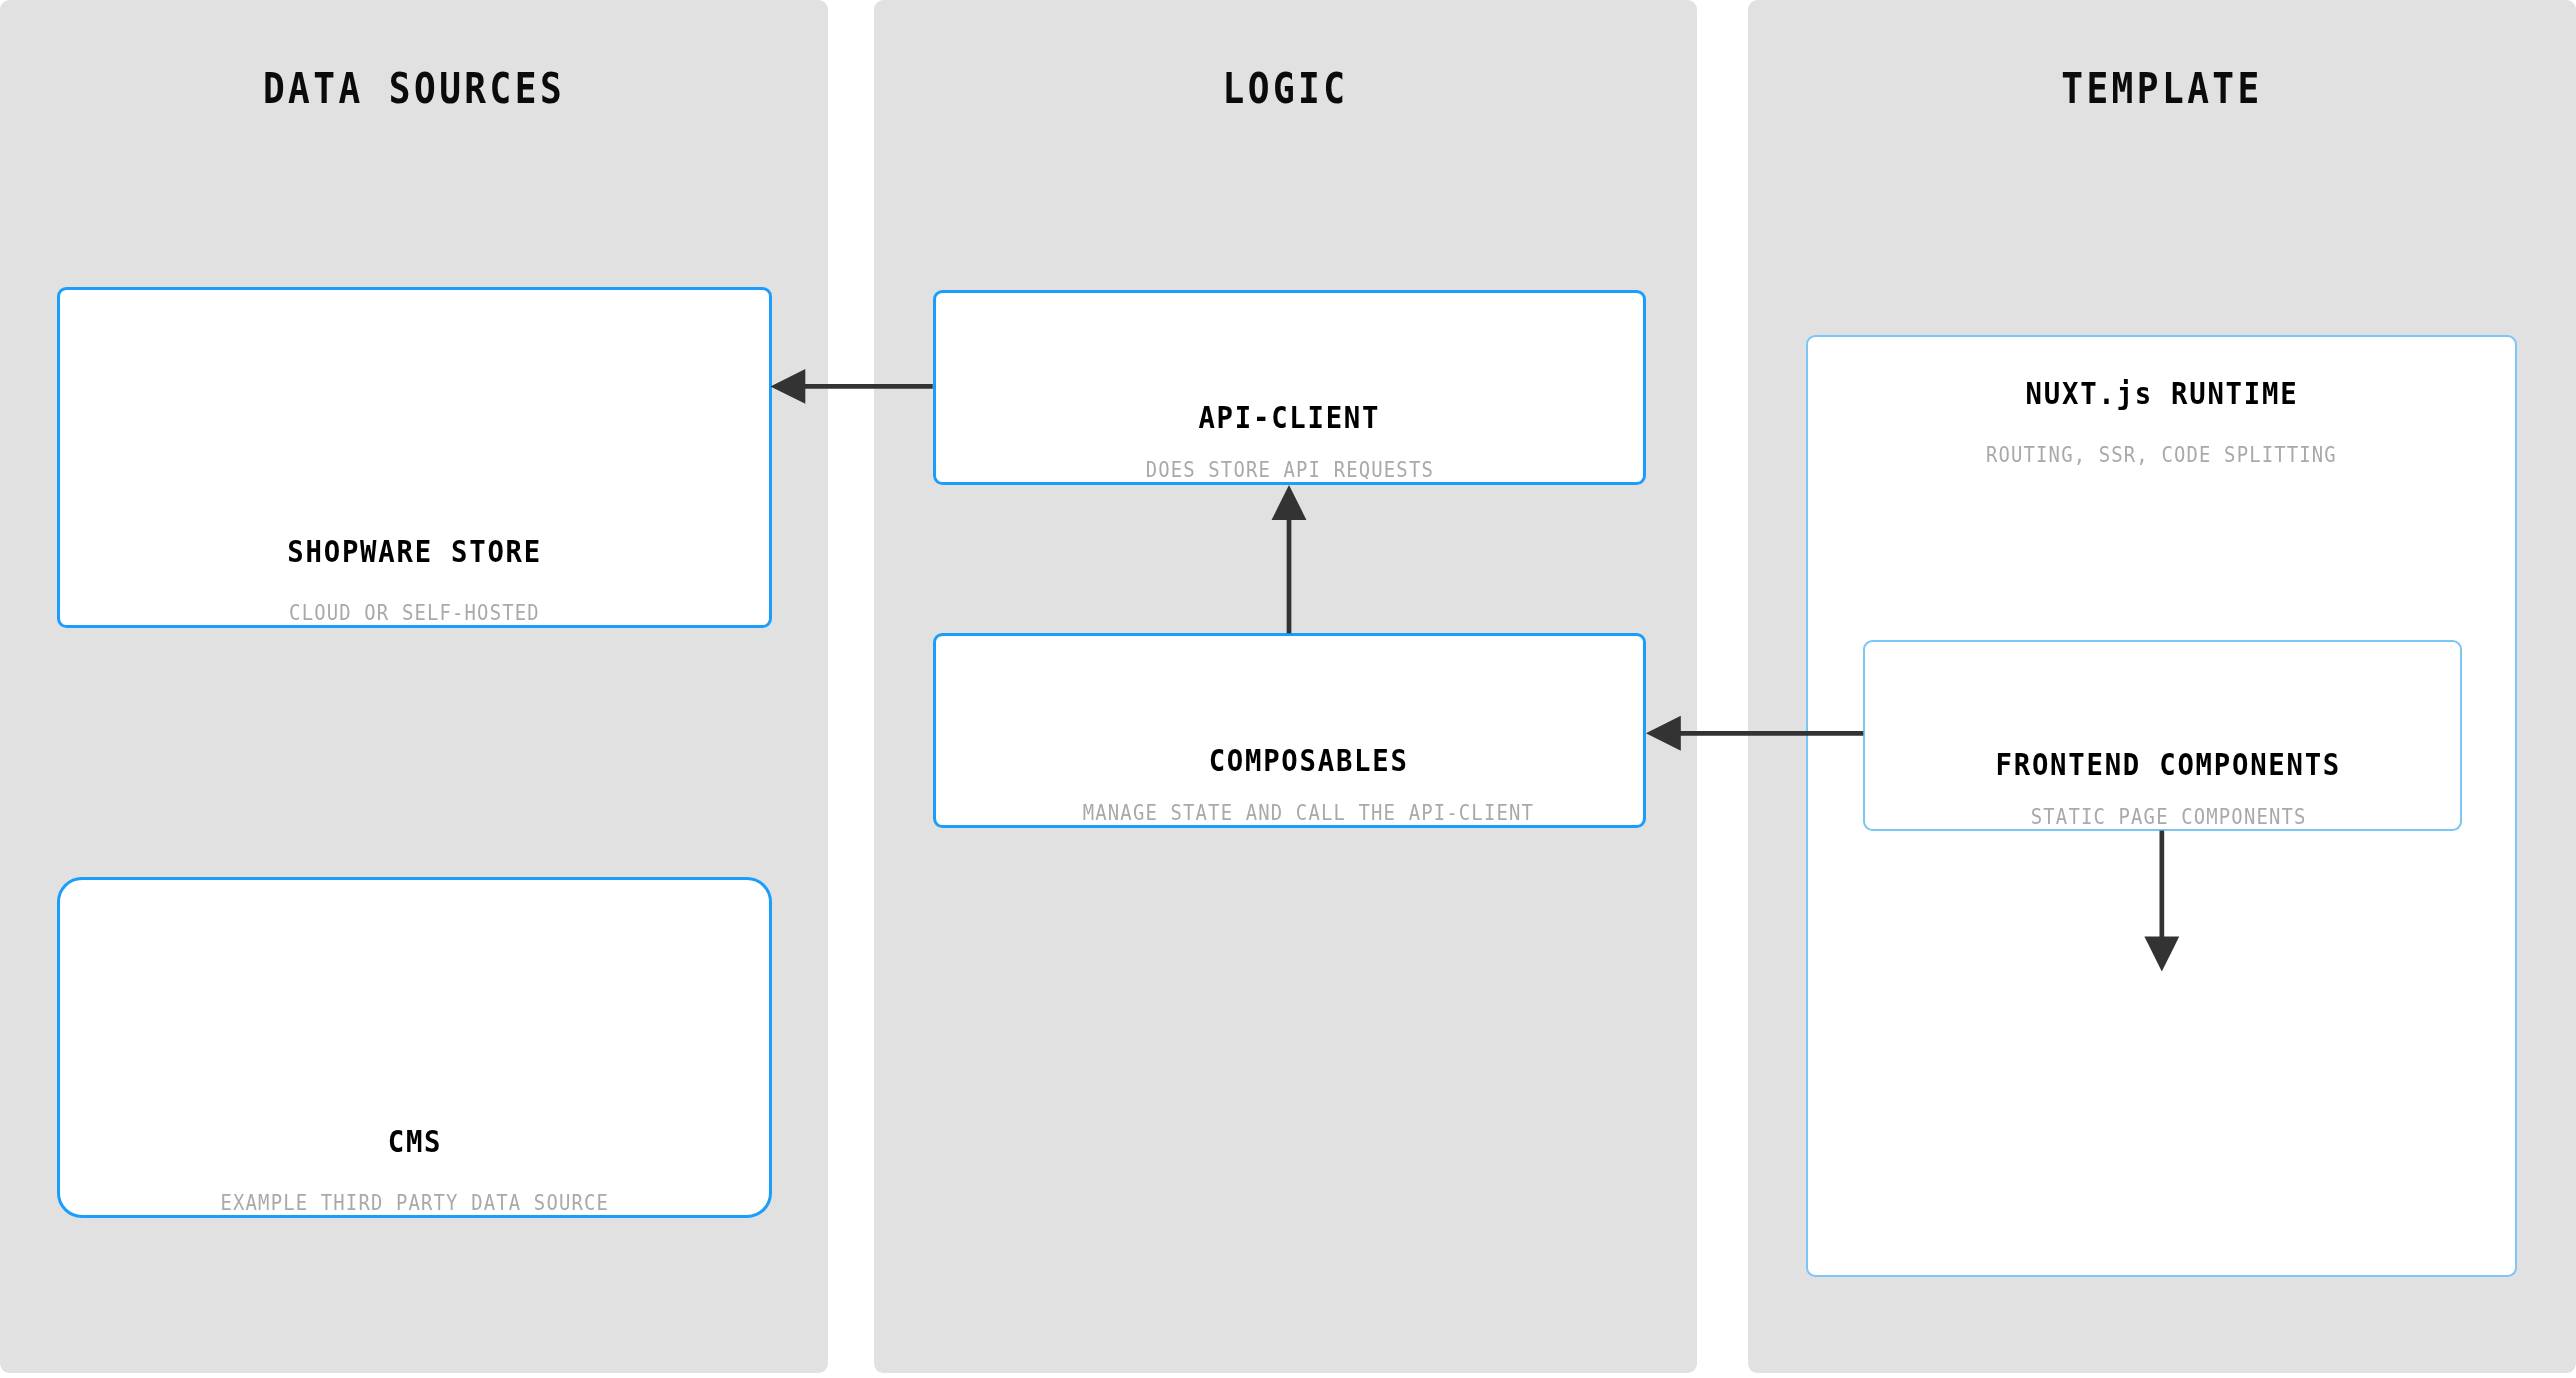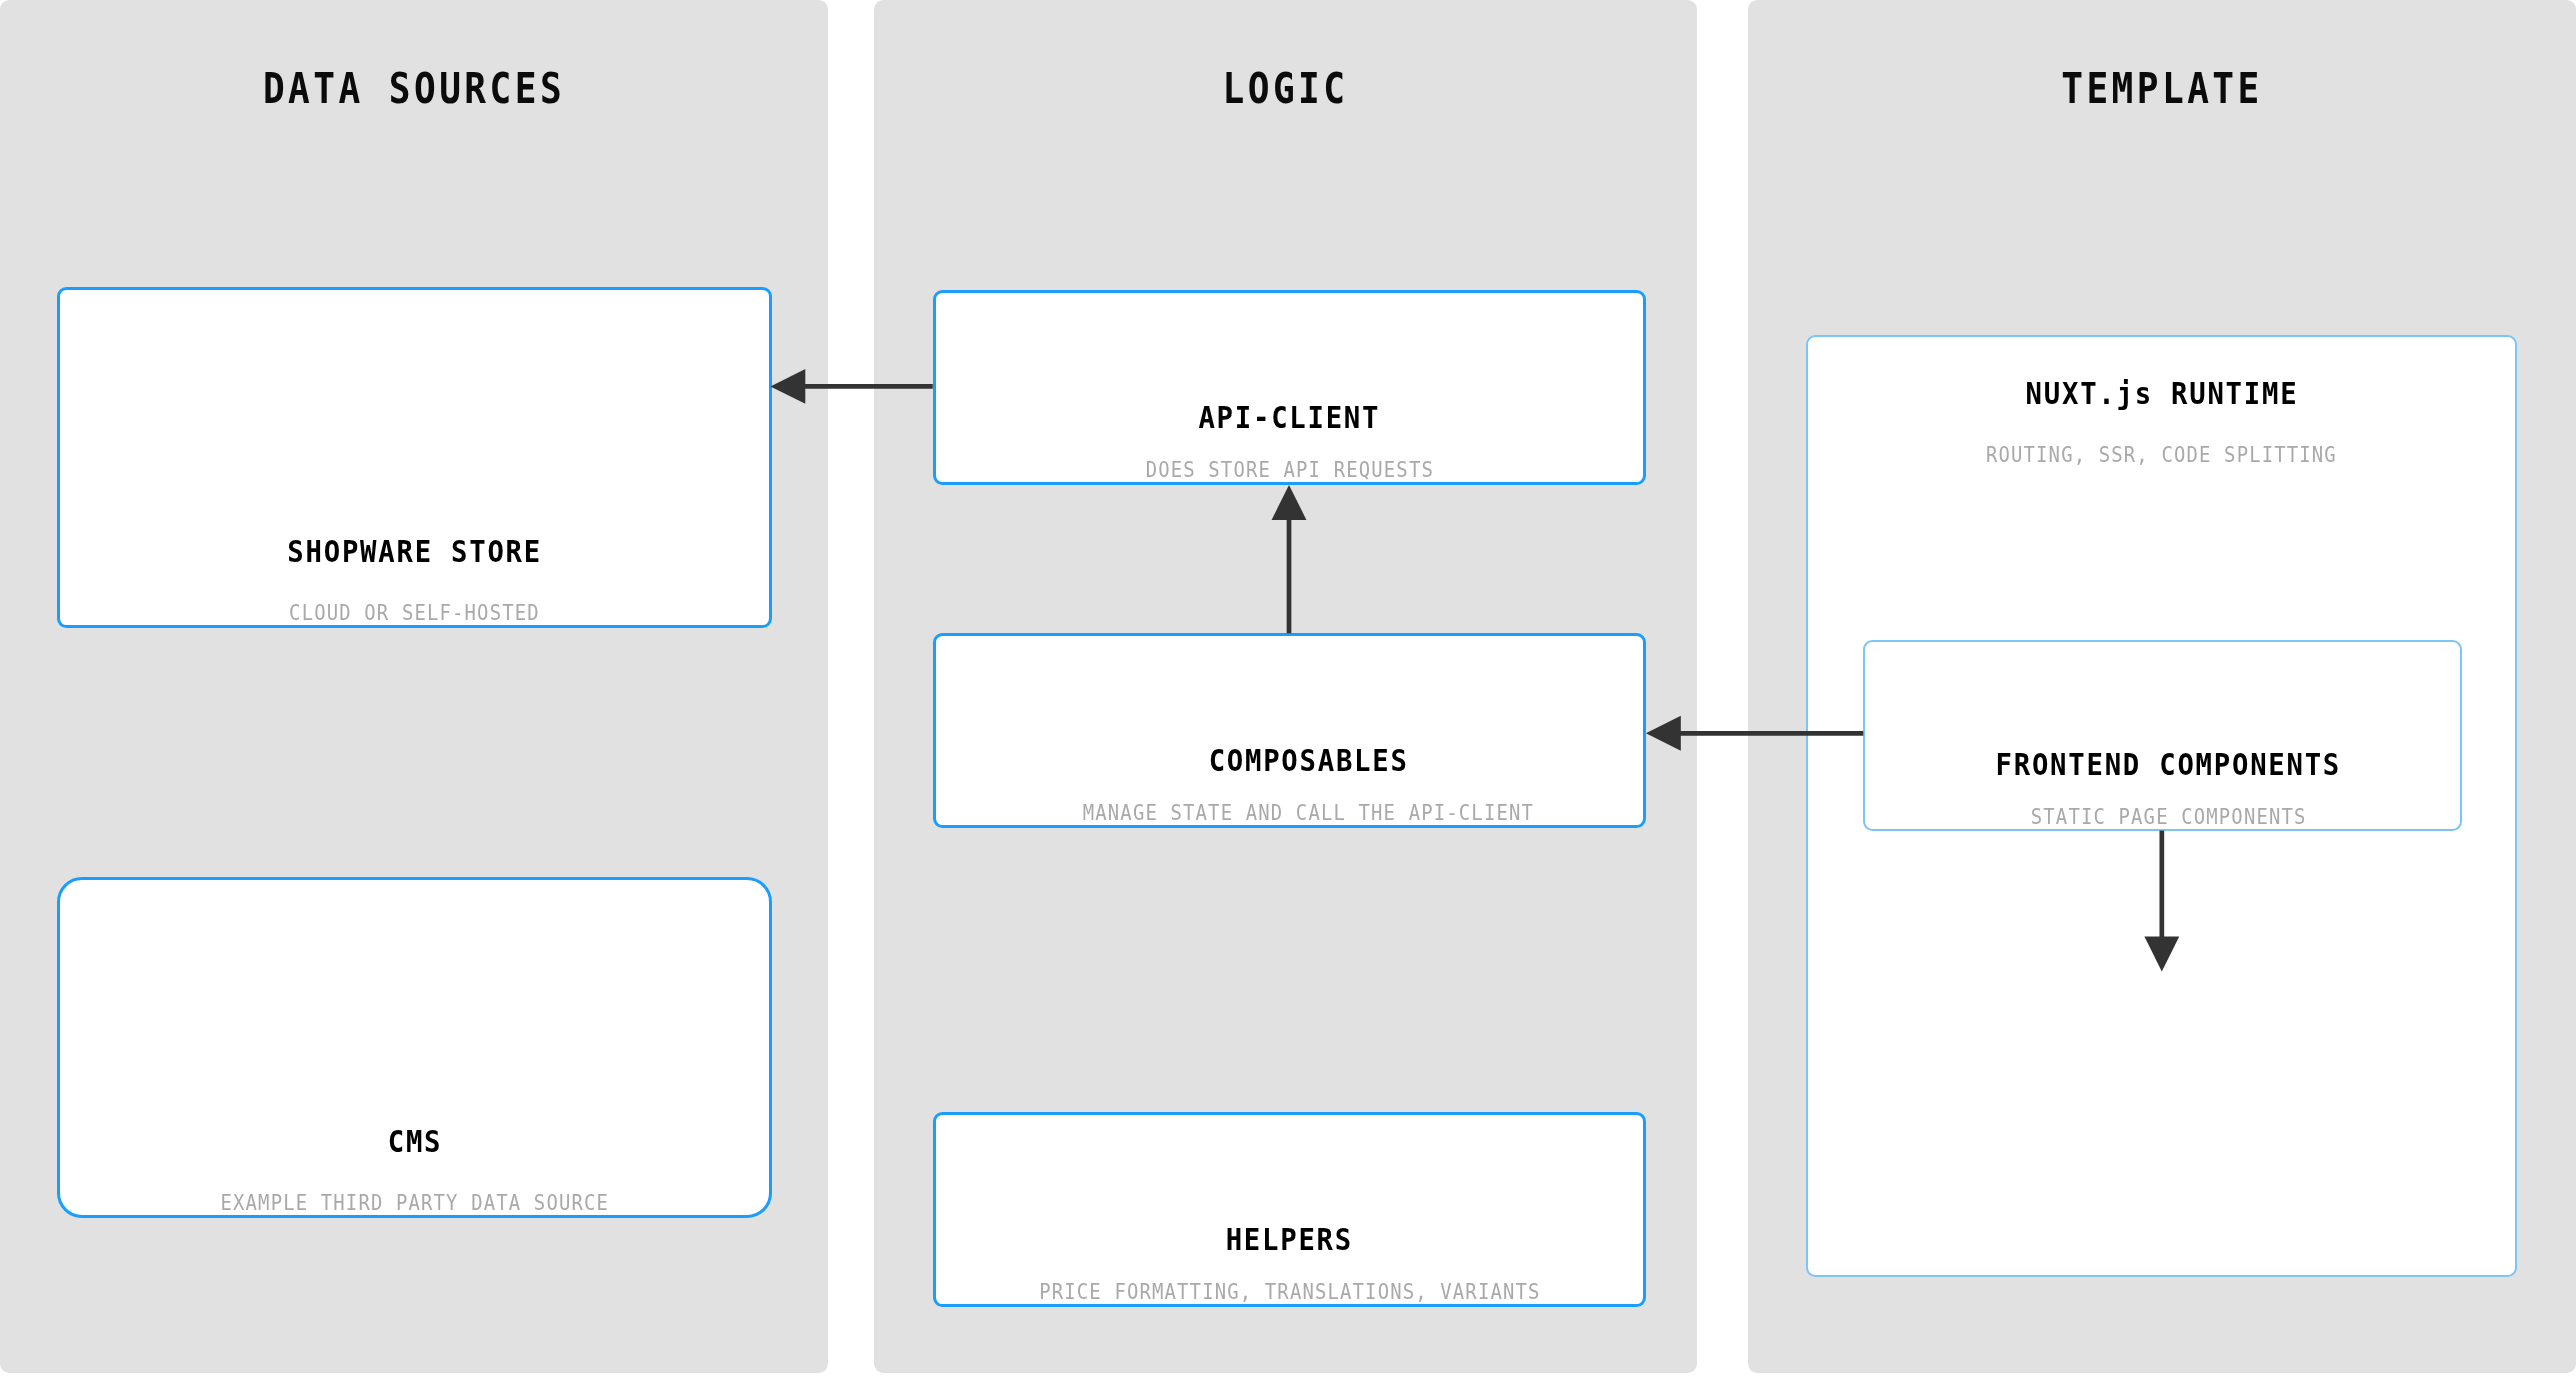--- a/index.html
+++ b/index.html
@@ -84,25 +84,20 @@
     <div class="card-sub">DOES STORE API REQUESTS</div>
   </div>
 
   <div class="card" id="card-composables">
     <div class="card-title">COMPOSABLES</div>
     <div class="gap-md"></div>
     <div class="card-sub">MANAGE STATE AND CALL THE API-CLIENT</div>
   </div>
 
 
-  <div class="card" id="card-helpers">
-    <div class="card-title">HELPERS</div>
-    <div class="gap-md"></div>
-    <div class="card-sub">PRICE FORMATTING, TRANSLATIONS, VARIANTS</div>
-  </div>
 
   <div class="column" id="col-template">
     <div class="col-title">TEMPLATE</div>
   </div>
 
   <div class="card light" id="card-nuxt-runtime">
     <div class="card-title">NUXT.js RUNTIME</div>
     <div class="gap-lg"></div>
     <div class="card-sub">ROUTING, SSR, CODE SPLITTING</div>
   </div>

